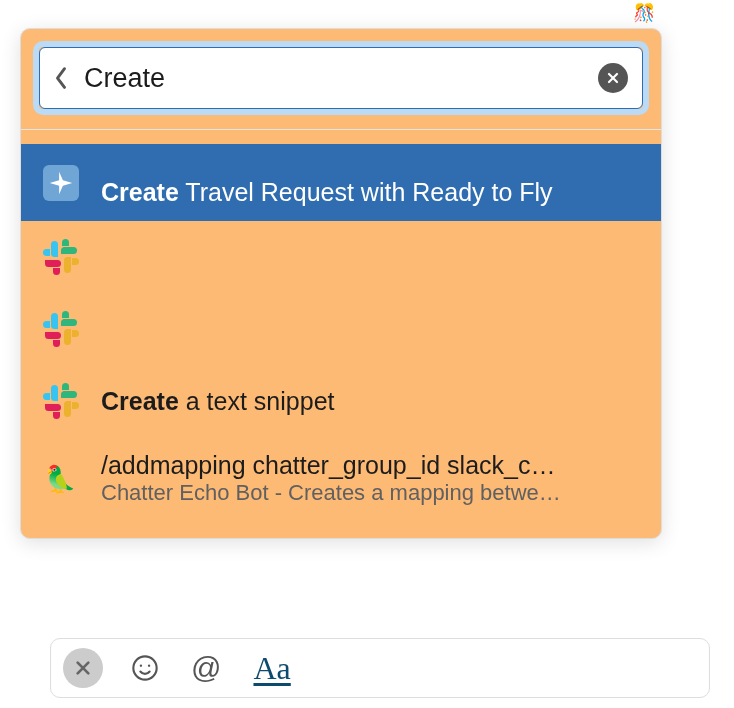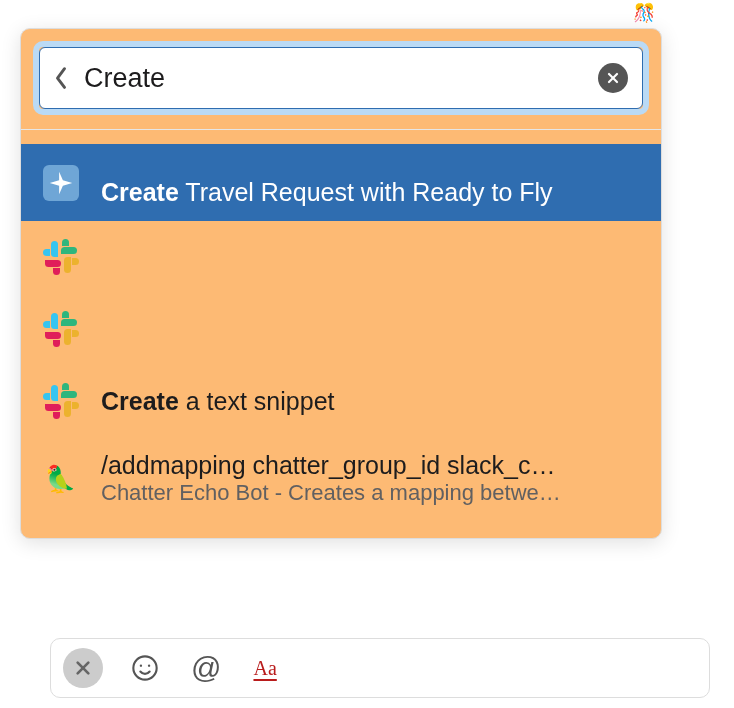--- a/index.html
+++ b/index.html
@@ -170,22 +170,22 @@
   .compose-btn {
     background:none; border:none; cursor:pointer;
     font-size: 28px;
     color: #555;
     padding: 4px;
     display:flex; align-items:center; justify-content:center;
   }
   .compose-btn svg { width: 28px; height: 28px; }
   .aa-btn {
     font-family: Georgia, serif;
-    font-size: 20px;
-    color: #b91c1c;
+    font-size: 32px;
+    color: #0c4a6e;
     text-decoration: underline;
     text-underline-offset: 4px;
   }
   .confetti {
     position: absolute;
     right: 78px;
     top: 2px;
     font-size: 18px;
   }
 </style>

